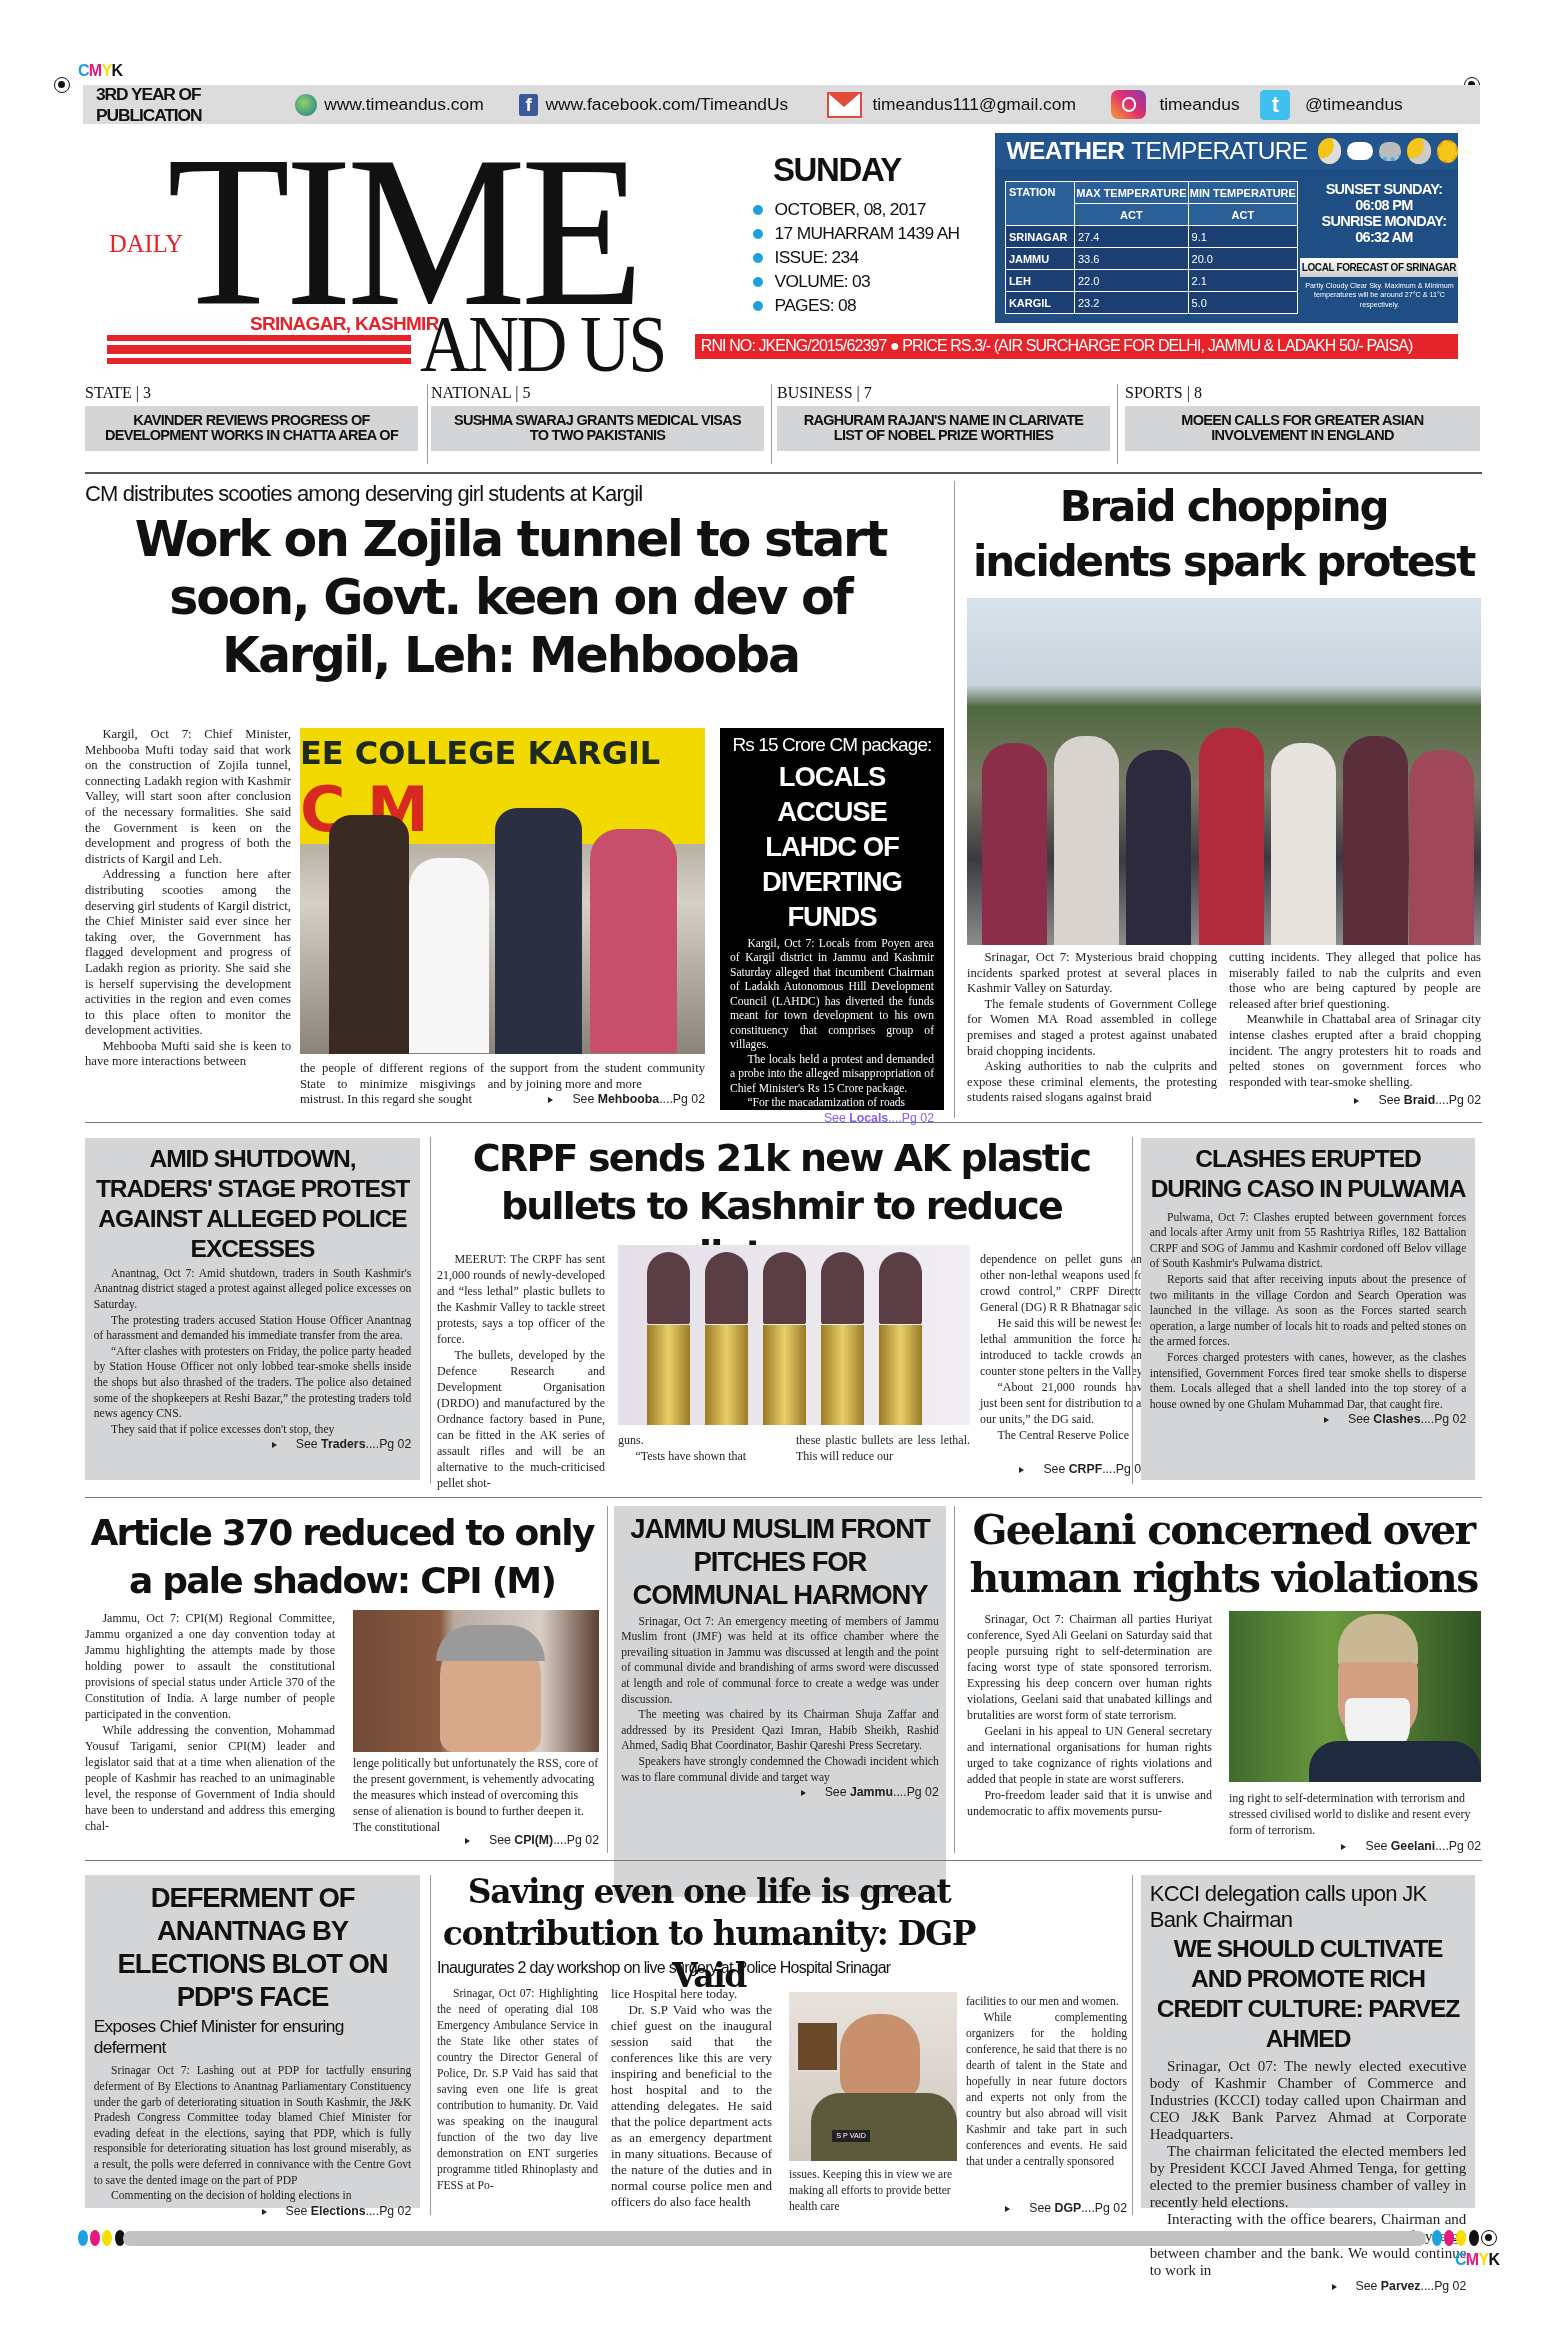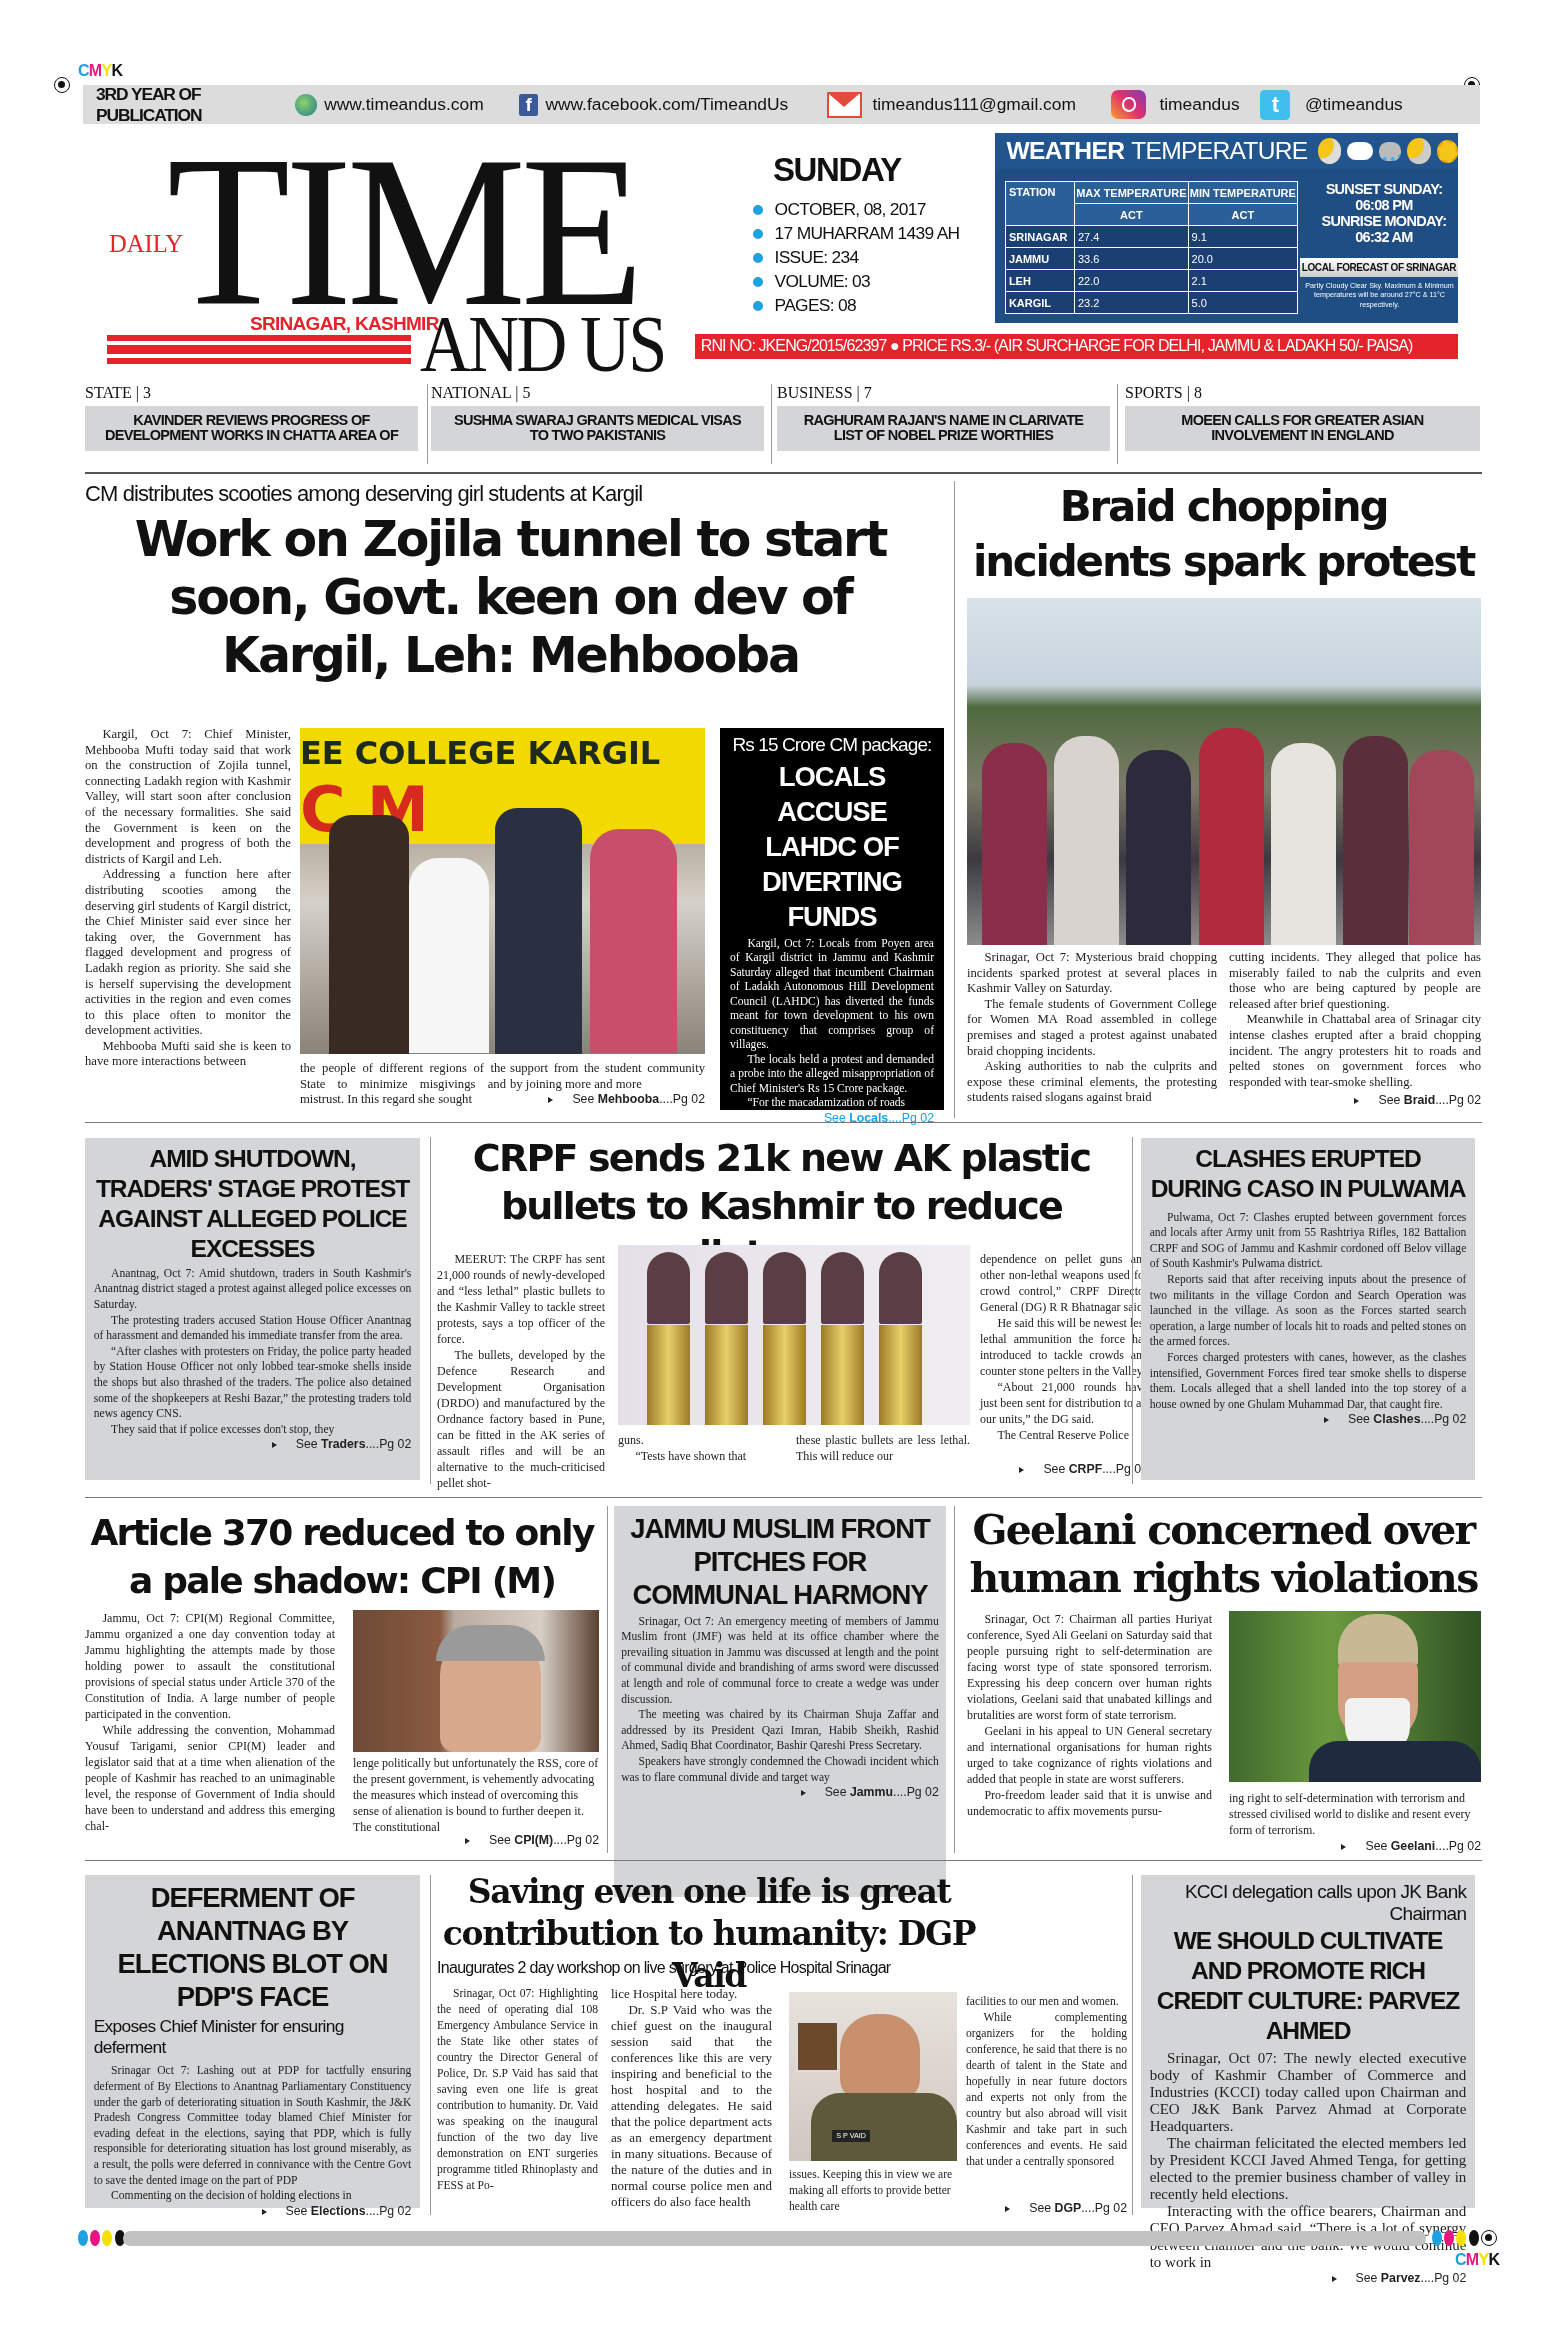--- a/index.html
+++ b/index.html
@@ -166,21 +166,21 @@
 <div class="abs see" style="left:510px;top:1092px;width:195px;"><span class="tri"></span><span>See</span> <b>Mehbooba</b><span>....Pg 02</span></div>
 
 <div class="abs" style="left:720px;top:728px;width:224px;height:382px;background:#000;color:#fff;padding:5.8px 10px;">
   <div class="cond" style="font-size:19px;text-align:center;letter-spacing:-0.9px">Rs 15 Crore CM package:</div>
   <div class="hl-cond" style="color:#fff;font-size:27.5px;line-height:35px;letter-spacing:-1.1px;margin:2.9px 0">LOCALS ACCUSE LAHDC OF DIVERTING FUNDS</div>
   <div class="body" style="color:#fff;font-size:11.6px;line-height:14.5px">
     <p>Kargil, Oct 7: Locals from Poyen area of Kargil district in Jammu and Kashmir Saturday alleged that incumbent Chairman of Ladakh Autonomous Hill Development Council (LAHDC) has diverted the funds meant for town development to his own constituency that comprises group of villages.</p>
       <p>The locals held a protest and demanded a probe into the alleged misappropriation of Chief Minister's Rs 15 Crore package.</p>
       <p>“For the macadamization of roads</p>
   </div>
-  <div class="see" style="color:#0ea5e9"><span class="tri" style="border-left-color:#fff"></span><span>See</span> <b>Locals</b><span>....Pg 02</span></div>
+  <div class="see" style="color:#8b5cf6"><span class="tri" style="border-left-color:#fff"></span><span>See</span> <b>Locals</b><span>....Pg 02</span></div>
 </div>
 
 <div class="vrule" style="left:954px;top:481px;height:637px"></div>
 
 <div class="abs" style="left:963px;top:479px;width:521px;font-family:'DejaVu Sans',sans-serif;font-weight:bold;font-size:42px;line-height:55px;text-align:center;letter-spacing:-2.2px;">Braid chopping incidents spark protest and clashes</div>
 <div class="photo" style="left:967px;top:598px;width:514px;height:347px;background:linear-gradient(180deg,#d8e2ea 0,#c8d4de 87px,#4f6a3f 109px,#7a7a68 188px,#3c3a40 261px,#8c8c8c 100%);">
   <div style="position:absolute;left:14.5px;top:145px;width:65px;height:203px;background:#8b2e4a;border-radius:29px 29px 0 0"></div>
   <div style="position:absolute;left:87px;top:138px;width:65px;height:210px;background:#d9d3d0;border-radius:29px 29px 0 0"></div>
   <div style="position:absolute;left:159px;top:152px;width:65px;height:195px;background:#2d2a3d;border-radius:29px 29px 0 0"></div>
   <div style="position:absolute;left:232px;top:130px;width:65px;height:217px;background:#b22a3e;border-radius:29px 29px 0 0"></div>
@@ -323,21 +323,21 @@
 </div>
 <div class="abs body" style="left:789px;top:2167px;width:168px;font-size:11.6px;line-height:16px;text-align:left">issues. Keeping this in view we are making all efforts to provide better health care</div>
 <div class="abs body" style="left:966px;top:1994px;width:161px;font-size:11.6px;line-height:16px">
   <p style="text-indent:0">facilities to our men and women.</p>
     <p>While complementing organizers for the holding conference, he said that there is no dearth of talent in the State and hopefully in near future doctors and experts not only from the country but also abroad will visit Kashmir and take part in such conferences and events. He said that under a centrally sponsored</p>
 </div>
 <div class="abs see" style="left:966px;top:2201px;width:161px;"><span class="tri"></span><span>See</span> <b>DGP</b><span>....Pg 02</span></div>
 <div class="vrule" style="left:1132px;top:1875px;height:340px"></div>
 
 <div class="abs gray" style="left:1141px;top:1875px;width:334px;height:333px;padding:5.8px 8.7px;">
-  <div class="cond" style="font-size:19px;letter-spacing:-0.7px;text-align:right">KCCI delegation calls upon JK Bank Chairman</div>
+  <div class="cond" style="font-size:22px;letter-spacing:-0.7px;text-align:left">KCCI delegation calls upon JK Bank Chairman</div>
   <div class="hl-cond" style="font-size:24.6px;line-height:30px;letter-spacing:-1.1px;margin:1.4px 0 4.3px">WE SHOULD CULTIVATE AND PROMOTE RICH CREDIT CULTURE: PARVEZ AHMED</div>
   <div class="body" style="font-size:15px;line-height:17px">
     <p>Srinagar, Oct 07: The newly elected executive body of Kashmir Chamber of Commerce and Industries (KCCI) today called upon Chairman and CEO J&amp;K Bank Parvez Ahmad at Corporate Headquarters.</p>
       <p>The chairman felicitated the elected members led by President KCCI Javed Ahmed Tenga, for getting elected to the premier business chamber of valley in recently held elections.</p>
       <p>Interacting with the office bearers, Chairman and CEO Parvez Ahmad said, “There is a lot of synergy between chamber and the bank. We would continue to work in</p>
   </div>
   <div class="see"><span class="tri"></span><span>See</span> <b>Parvez</b><span>....Pg 02</span></div>
 </div>
 
 <div class="abs" style="left:78px;top:2230px;">

